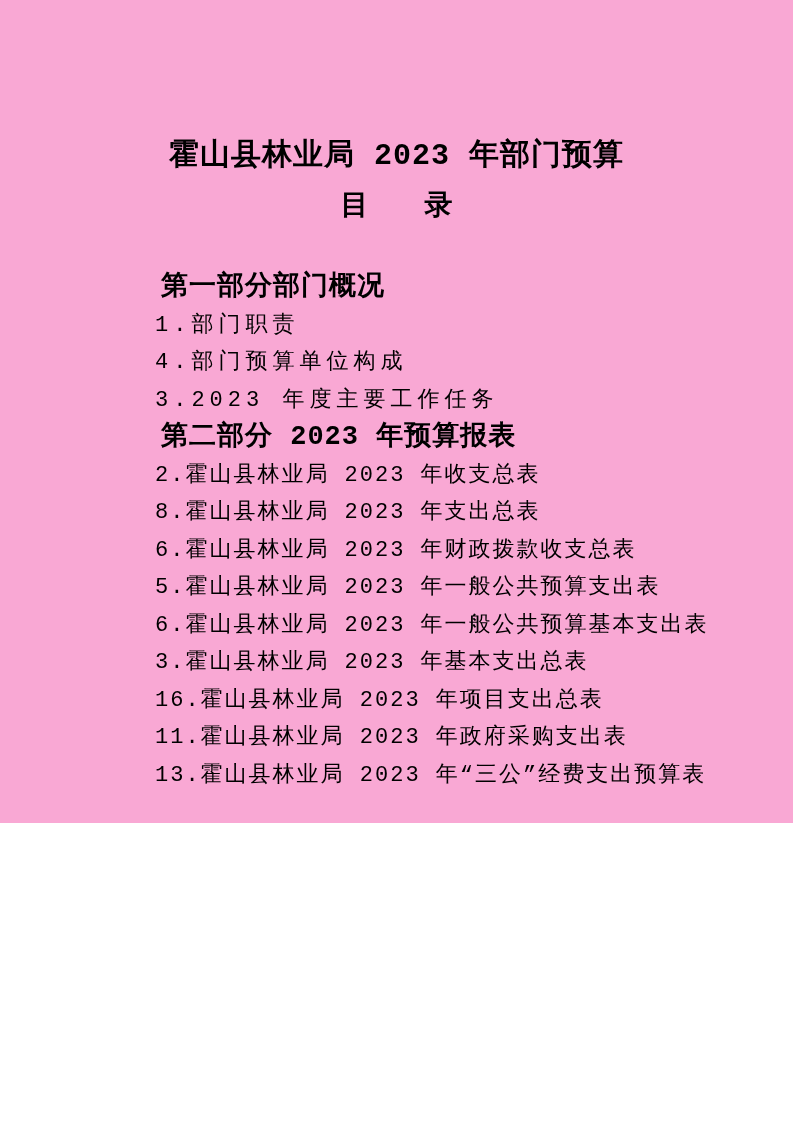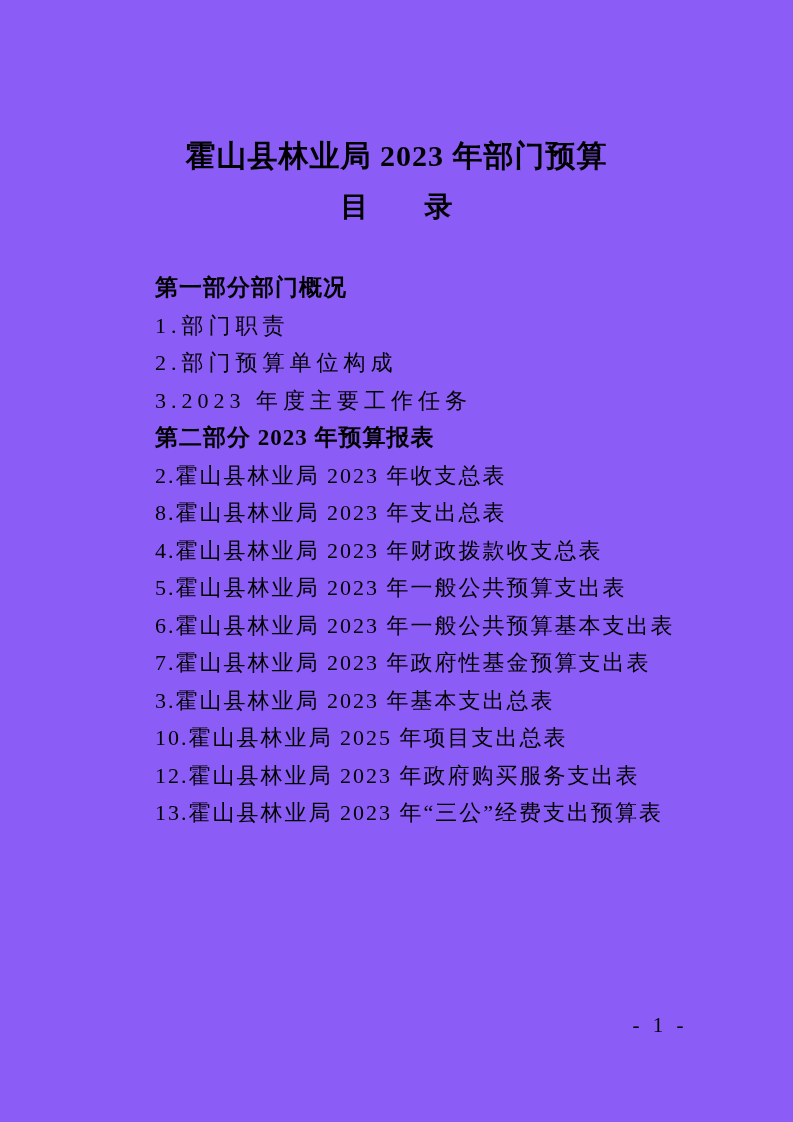--- a/index.html
+++ b/index.html
@@ -3,24 +3,24 @@
 <meta charset="utf-8">
 <style>
   html, body {
     margin: 0;
     padding: 0;
     background: #ffffff;
   }
   .page {
     position: relative;
     width: 793px;
-    height: 1122px;
-    background: #8b5cf6;
+    height: 823px;
+    background: #f9a8d4;
     color: #000000;
-    font-family: Liberation Serif, serif;
+    font-family: Liberation Mono, monospace;
     overflow: hidden;
   }
   .doc-title {
     margin-top: 138px;
     text-align: center;
     font-size: 30px;
     font-weight: bold;
     letter-spacing: 1px;
     line-height: 36px;
   }
@@ -37,22 +37,23 @@
     margin-left: 155px;
     margin-right: 60px;
   }
   .line {
     line-height: 37.5px;
     font-size: 22px;
     white-space: nowrap;
   }
   .heading {
     font-weight: bold;
-    font-size: 23px;
+    font-size: 27px;
     letter-spacing: 1px;
+    margin-left: 6px;
   }
   .item-s1 {
     letter-spacing: 5px;
   }
   .item-s2 {
     letter-spacing: 2px;
   }
   .page-number {
     position: absolute;
     top: 1012px;
@@ -71,33 +72,32 @@
 
   <div class="doc-title">霍山县林业局 2023 年部门预算</div>
 
   <div class="toc-title">目　　录</div>
 
   <div class="toc-list">
 
     <div class="line heading">第一部分部门概况</div>
 
     <div class="line item-s1">1.部门职责</div>
-    <div class="line item-s1">2.部门预算单位构成</div>
+    <div class="line item-s1">4.部门预算单位构成</div>
     <div class="line item-s1">3.2023 年度主要工作任务</div>
 
     <div class="line heading">第二部分 2023 年预算报表</div>
 
     <div class="line item-s2">2.霍山县林业局 2023 年收支总表</div>
     <div class="line item-s2">8.霍山县林业局 2023 年支出总表</div>
-    <div class="line item-s2">4.霍山县林业局 2023 年财政拨款收支总表</div>
+    <div class="line item-s2">6.霍山县林业局 2023 年财政拨款收支总表</div>
     <div class="line item-s2">5.霍山县林业局 2023 年一般公共预算支出表</div>
     <div class="line item-s2">6.霍山县林业局 2023 年一般公共预算基本支出表</div>
-    <div class="line item-s2">7.霍山县林业局 2023 年政府性基金预算支出表</div>
     <div class="line item-s2">3.霍山县林业局 2023 年基本支出总表</div>
-    <div class="line item-s2">10.霍山县林业局 2025 年项目支出总表</div>
-    <div class="line item-s2">12.霍山县林业局 2023 年政府购买服务支出表</div>
+    <div class="line item-s2">16.霍山县林业局 2023 年项目支出总表</div>
+    <div class="line item-s2">11.霍山县林业局 2023 年政府采购支出表</div>
     <div class="line item-s2">13.霍山县林业局 2023 年“三公”经费支出预算表</div>
 
   </div>
 
   <div class="page-number">- 1 -</div>
 
 </div>
 
 </body></html>

